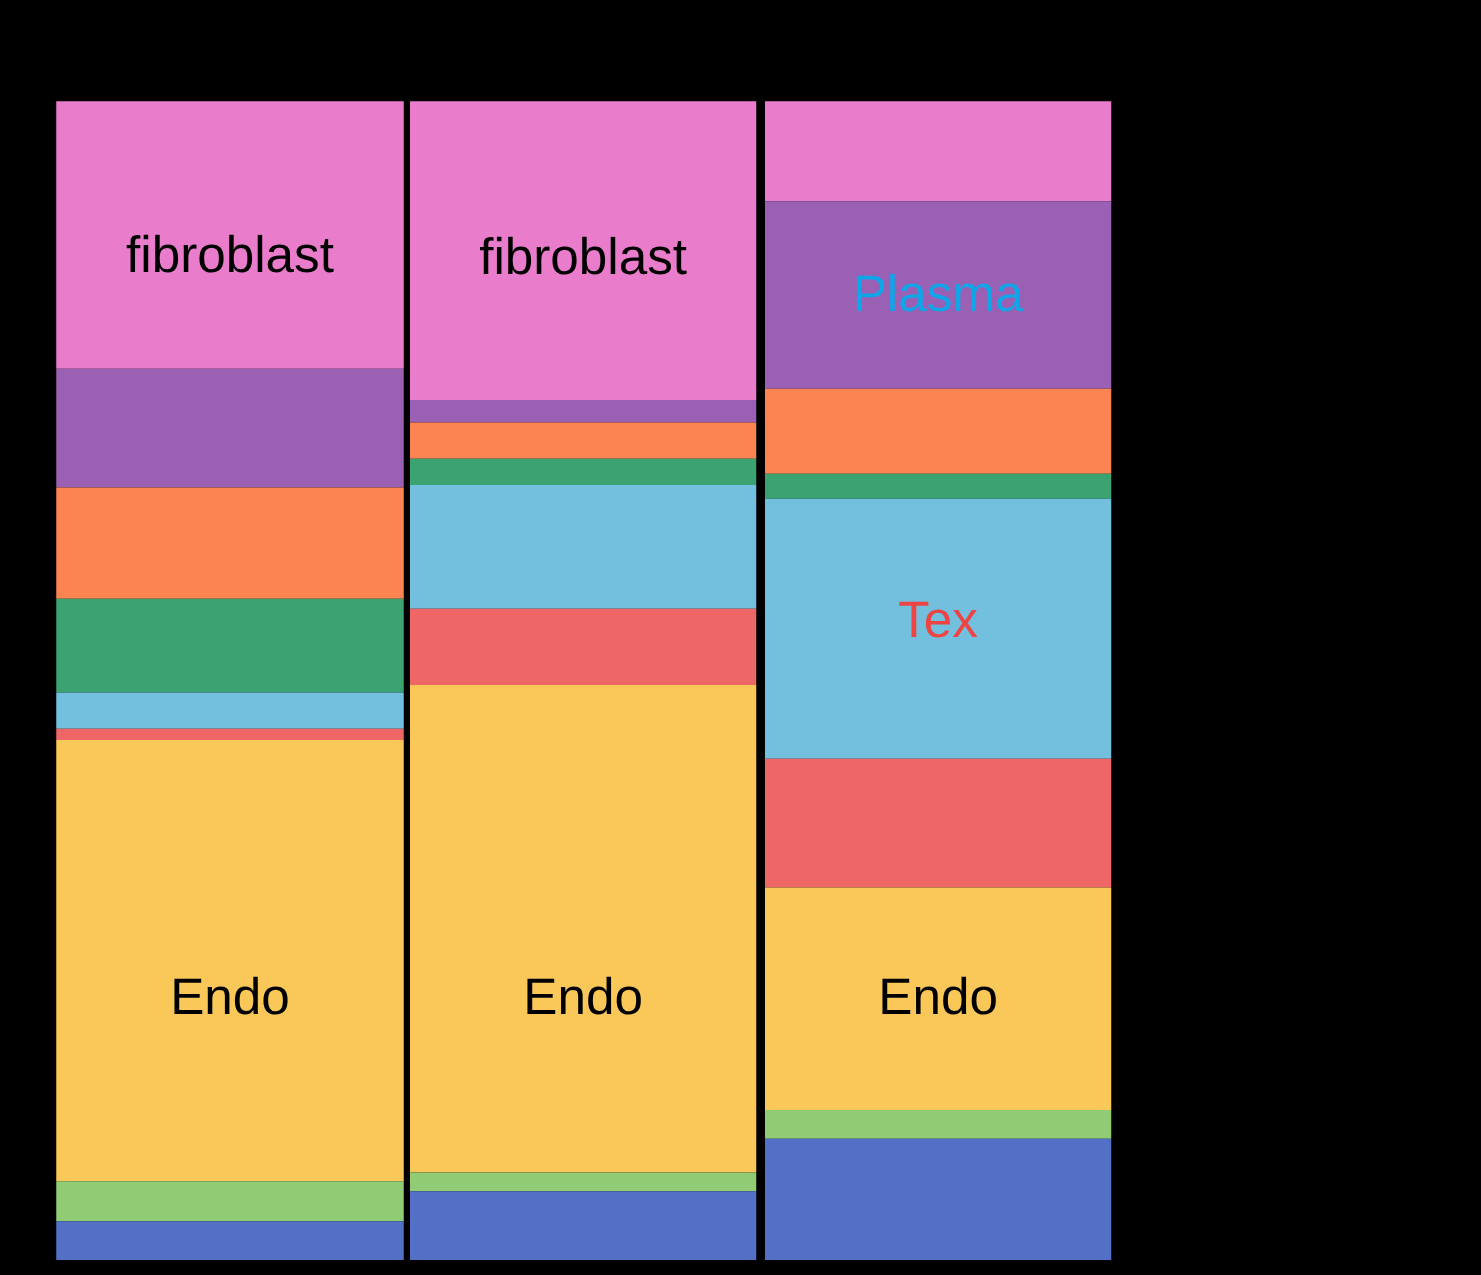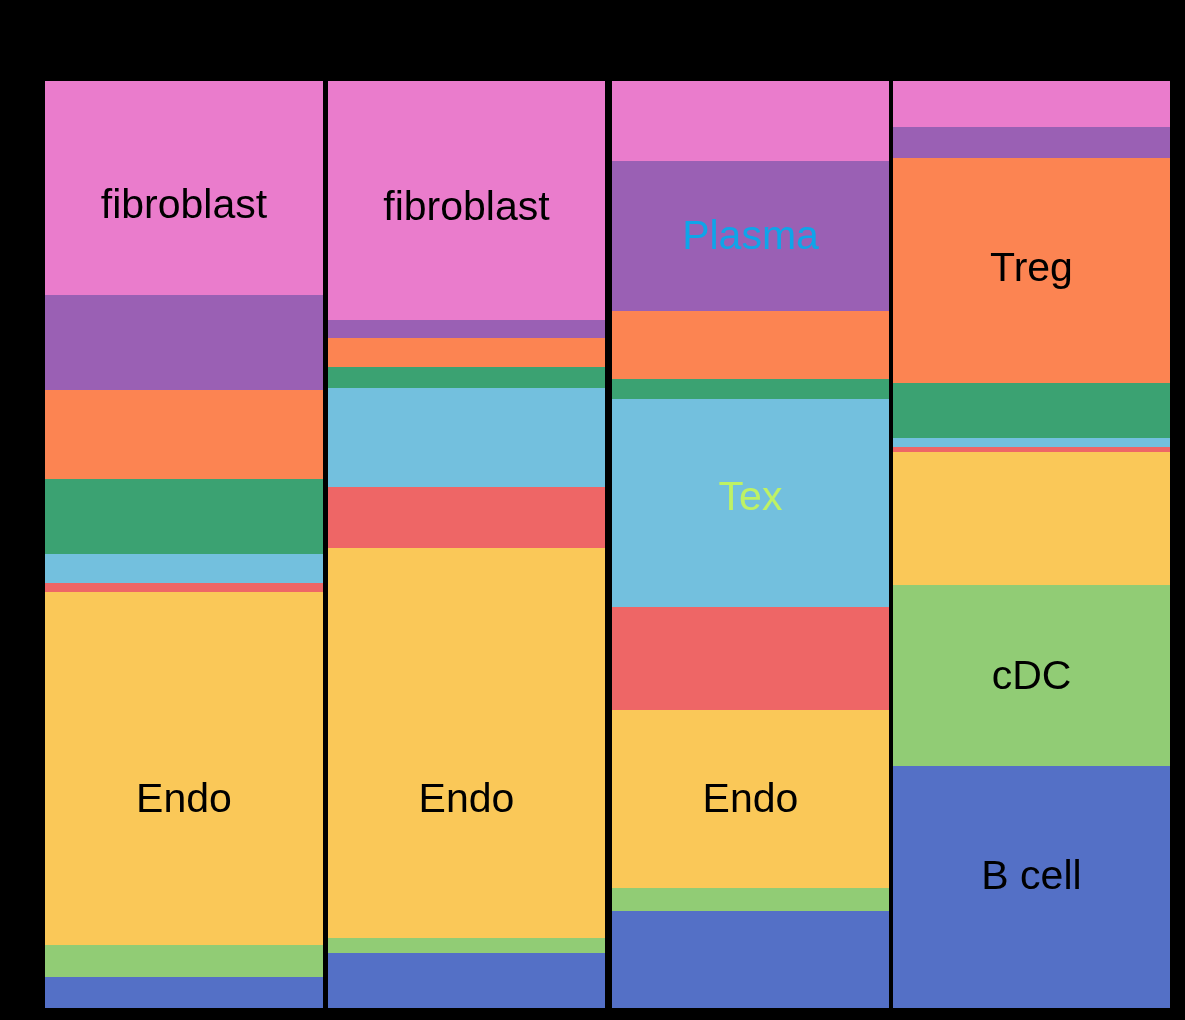--- a/index.html
+++ b/index.html
@@ -82,31 +82,17 @@
         <div class="seg" style="height: 10.5%; background: rgb(84, 112, 198);"></div>
         <div class="seg" style="height: 2.5%; background: rgb(145, 204, 117);"></div>
         <div class="seg" style="height: 19.2%; background: rgb(250, 200, 88);"></div>
         <div class="seg" style="height: 11.1%; background: rgb(238, 102, 102);"></div>
         <div class="seg" style="height: 22.4%; background: rgb(115, 192, 222);"></div>
         <div class="seg" style="height: 2.2%; background: rgb(59, 162, 114);"></div>
         <div class="seg" style="height: 7.3%; background: rgb(252, 132, 82);"></div>
         <div class="seg" style="height: 16.2%; background: rgb(154, 96, 180);"></div>
         <div class="seg" style="height: 8.6%; background: rgb(234, 124, 204);"></div>
         <span class="bar-label" style="top: 16.6%; color: #0ea5e9;">Plasma</span>
-        <span class="bar-label" style="top: 44.8%; color: #bef264;">Tex</span>
+        <span class="bar-label" style="top: 44.8%; color: #ef4444;">Tex</span>
         <span class="bar-label" style="top: 77.3%; color: rgb(0, 0, 0);">Endo</span>
-      </div>
-    <div class="bar-col" style="left:850px; width:277px;">
-        <div class="seg" style="height: 26.1%; background: rgb(84, 112, 198);"></div>
-        <div class="seg" style="height: 19.5%; background: rgb(145, 204, 117);"></div>
-        <div class="seg" style="height: 14.4%; background: rgb(250, 200, 88);"></div>
-        <div class="seg" style="height: 0.5%; background: rgb(238, 102, 102);"></div>
-        <div class="seg" style="height: 1%; background: rgb(115, 192, 222);"></div>
-        <div class="seg" style="height: 5.9%; background: rgb(59, 162, 114);"></div>
-        <div class="seg" style="height: 24.3%; background: rgb(252, 132, 82);"></div>
-        <div class="seg" style="height: 3.3%; background: rgb(154, 96, 180);"></div>
-        <div class="seg" style="height: 5%; background: rgb(234, 124, 204);"></div>
-        <span class="bar-label" style="top: 20.1%; color: rgb(0, 0, 0);">Treg</span>
-        <span class="bar-label" style="top: 64.1%; color: rgb(0, 0, 0);">cDC</span>
-        <span class="bar-label" style="top: 85.6%; color: rgb(0, 0, 0);">B cell</span>
       </div>
   </div>
 </div>
 
 </body></html>

